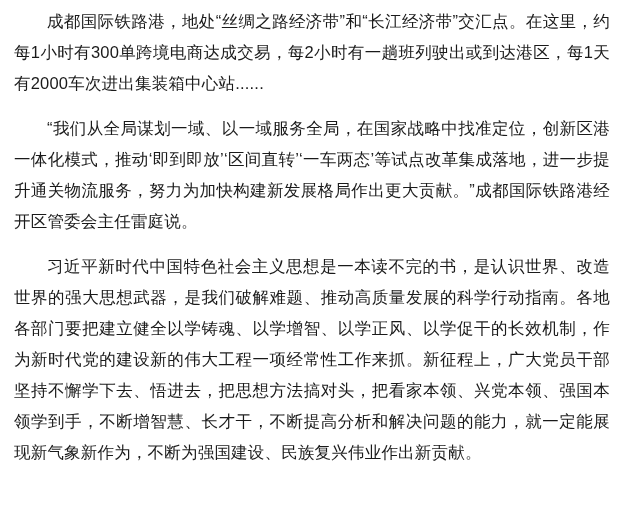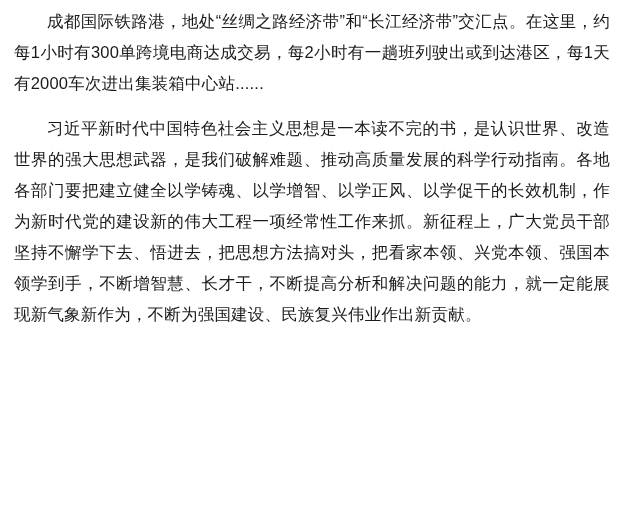--- a/index.html
+++ b/index.html
@@ -33,14 +33,15 @@
   }
   .para:last-child {
     margin-bottom: 4px;
   }
 </style>
 </head>
 <body>
 
 <div id="document-page">
   <p class="para">成都国际铁路港，地处“丝绸之路经济带”和“长江经济带”交汇点。在这里，约每1小时有300单跨境电商达成交易，每2小时有一趟班列驶出或到达港区，每1天有2000车次进出集装箱中心站......</p>
+  <p class="para">“我们从全局谋划一域、以一域服务全局，在国家战略中找准定位，创新区港一体化模式，推动‘即到即放’‘区间直转’‘一车两态’等试点改革集成落地，进一步提升通关物流服务，努力为加快构建新发展格局作出更大贡献。”成都国际铁路港经开区管委会主任雷庭说。</p>
   <p class="para">习近平新时代中国特色社会主义思想是一本读不完的书，是认识世界、改造世界的强大思想武器，是我们破解难题、推动高质量发展的科学行动指南。各地各部门要把建立健全以学铸魂、以学增智、以学正风、以学促干的长效机制，作为新时代党的建设新的伟大工程一项经常性工作来抓。新征程上，广大党员干部坚持不懈学下去、悟进去，把思想方法搞对头，把看家本领、兴党本领、强国本领学到手，不断增智慧、长才干，不断提高分析和解决问题的能力，就一定能展现新气象新作为，不断为强国建设、民族复兴伟业作出新贡献。</p>
 </div>
 
 </body></html>

